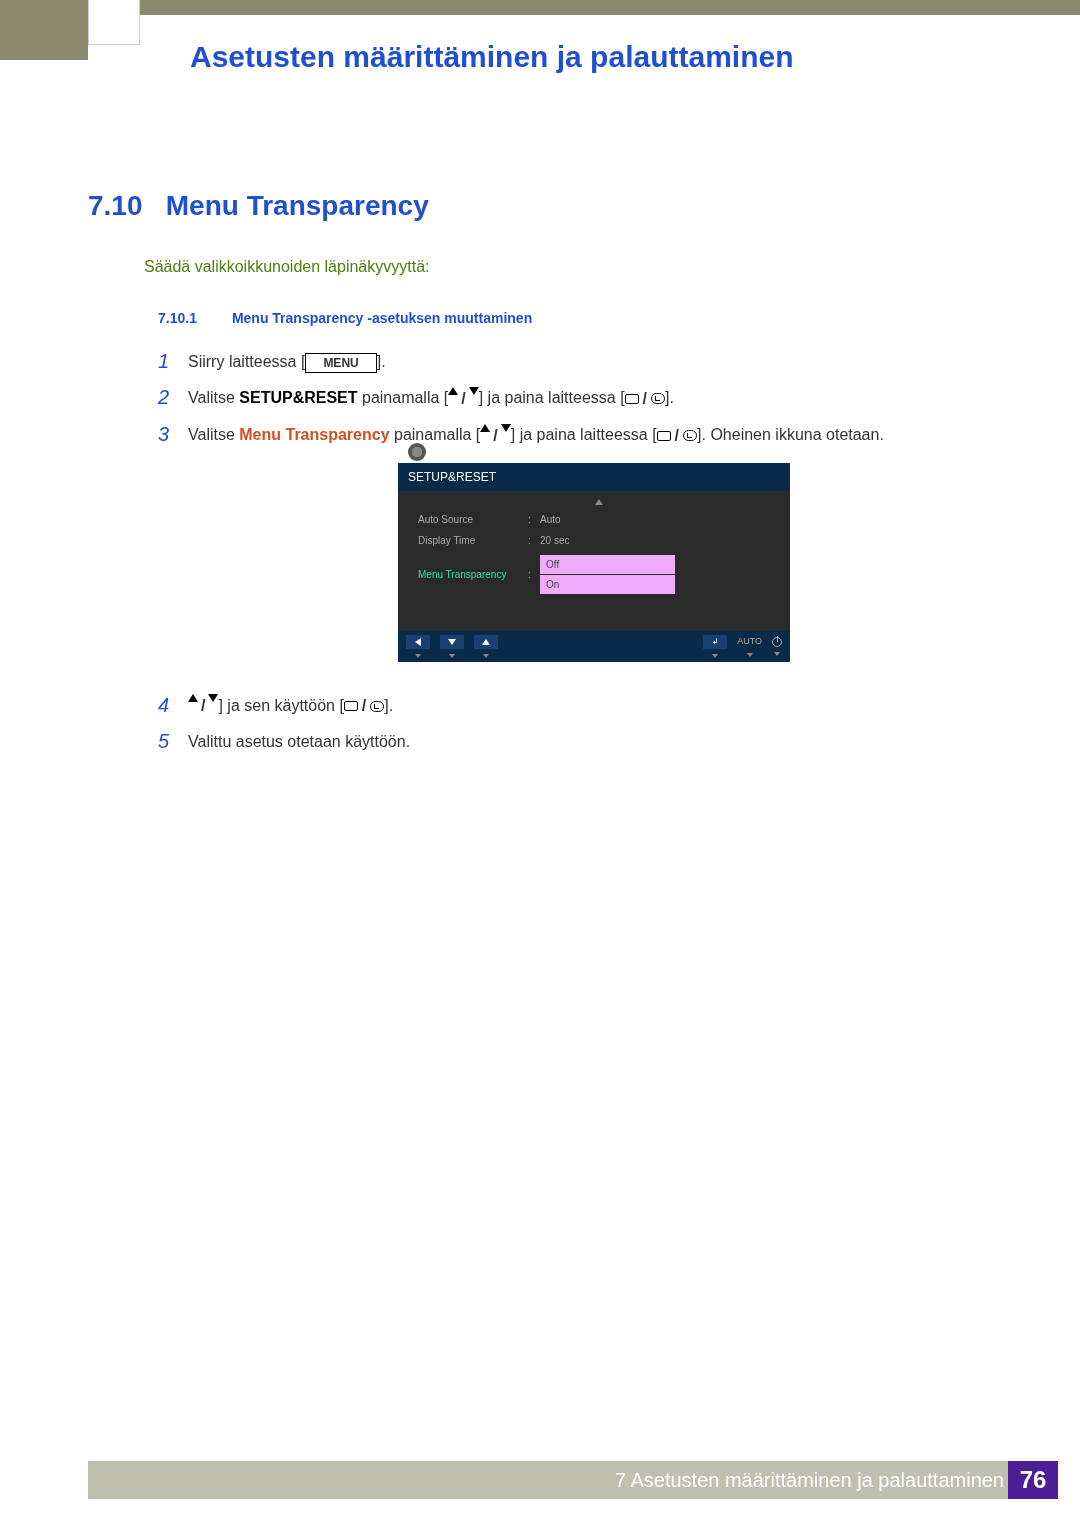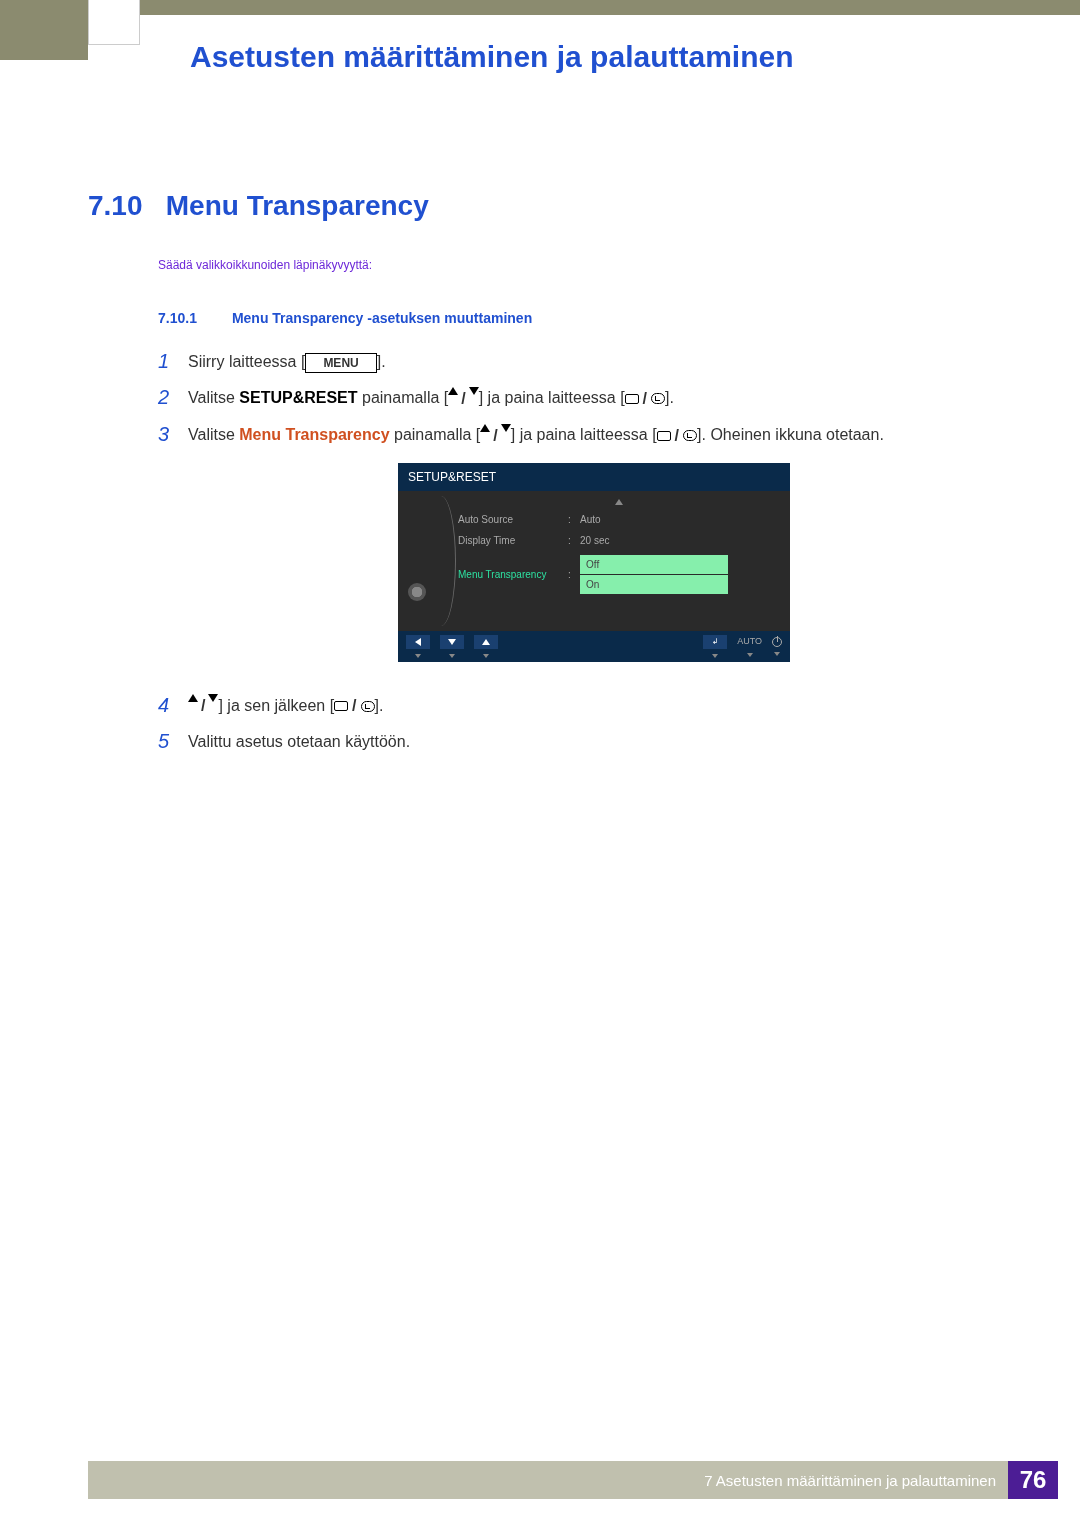--- a/index.html
+++ b/index.html
@@ -48,23 +48,23 @@
     font-weight: bold;
     color: #2050d0;
   }
   .section-num {
     display: inline-block;
     width: 70px;
   }
   .intro-text {
     position: absolute;
     top: 258px;
-    left: 158px;
-    font-size: 12px;
-    color: #6d28d9;
+    left: 144px;
+    font-size: 16px;
+    color: #4d7c0f;
   }
   .subsection-heading {
     position: absolute;
     top: 310px;
     left: 158px;
     font-size: 14px;
     font-weight: bold;
     color: #2050d0;
   }
   .subsection-num {
@@ -151,20 +151,21 @@
   }
   .osd-title {
     background: #0a2a4a;
     color: #fff;
     padding: 5px 10px;
     font-size: 12px;
   }
   .osd-body {
     display: flex;
     height: 140px;
+    flex-direction: column;
   }
   .osd-left {
     width: 40px;
     position: relative;
   }
   .gear-icon {
     position: absolute;
     bottom: 30px;
     left: 10px;
     width: 18px; height: 18px;
@@ -189,26 +190,26 @@
     display: flex;
     align-items: center;
     font-size: 10px;
     padding: 3px 0;
   }
   .osd-label { width: 110px; color: #aaa; }
   .osd-label.active { color: #2de0a0; }
   .osd-colon { width: 12px; color: #aaa; }
   .osd-value { color: #aaa; }
   .osd-dropdown {
-    background: #86efac;
+    background: #f0abfc;
     color: #444;
     padding: 2px 6px;
     margin: 1px 0;
     font-size: 10px;
-    width: 148px;
+    width: 135px;
   }
   .osd-nav {
     background: #0a2a4a;
     padding: 4px 8px;
     display: flex;
     justify-content: space-between;
     align-items: center;
   }
   .nav-group { display: flex; gap: 10px; align-items: center; }
   .nav-box {
@@ -248,22 +249,22 @@
     bottom: 28px;
     left: 88px; right: 22px;
     height: 38px;
     background: #c0c0ae;
     display: flex;
     justify-content: flex-end;
     align-items: center;
   }
   .footer-text {
     color: #fff;
-    font-size: 15px;
-    padding-right: 12px;
+    font-size: 20px;
+    padding-right: 4px;
   }
   .page-num {
     background: #4c1d95;
     color: #fff;
     font-size: 24px;
     font-weight: bold;
     width: 50px;
     height: 38px;
     display: flex;
     align-items: center;
@@ -397,21 +398,21 @@
     </div>
   </div>
 
   <div class="step">
     <div class="step-num">4</div>
     <div class="step-text">
       <span class="arrow-icons">
           <span class="tri-up"></span>
           <span class="slash">/</span>
           <span class="tri-down"></span>
-        </span><span>] ja sen jälkeen [</span><span class="rect-enter">
+        </span><span>] ja sen käyttöön [</span><span class="rect-enter">
           <span class="small-rect"></span>
           <span class="slash">/</span>
           <span class="enter-circ"></span>
         </span><span>].</span>
     </div>
   </div>
 
   <div class="step">
     <div class="step-num">5</div>
     <div class="step-text">

